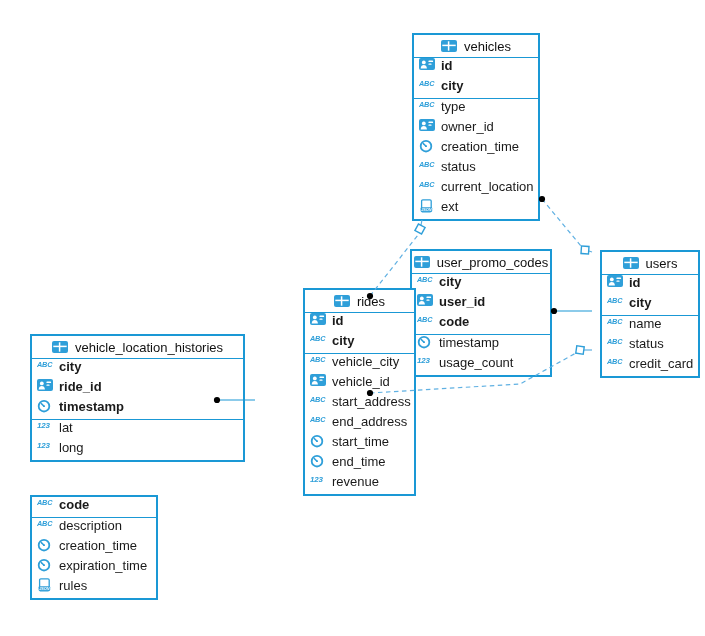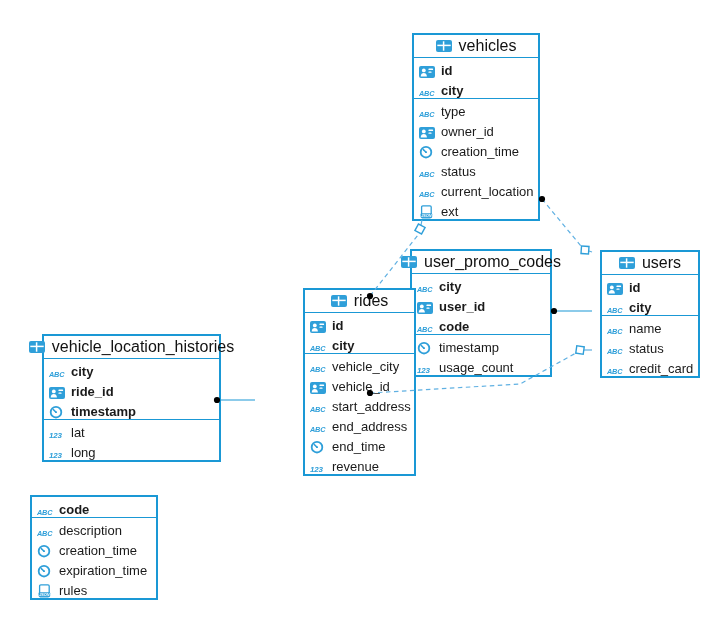--- a/index.html
+++ b/index.html
@@ -7,25 +7,25 @@
     position:relative; width:705px; height:636px; background:#ffffff;
     font-family:"Liberation Sans", sans-serif; overflow:hidden;
   }
   .edges { position:absolute; left:0; top:0; z-index:2; pointer-events:none; }
   .db-table {
     position:absolute; z-index:1; background:#ffffff; box-sizing:border-box;
     border:2px solid #1a98d5;
   }
   .thead {
     height:22px; display:flex; align-items:center; justify-content:center; gap:5px;
-    border-bottom:1.5px solid #1a98d5; font-size:16px; color:#111;
+    border-bottom:1.5px solid #1a98d5; font-size:13px; color:#111;
     white-space:nowrap; overflow:visible;
   }
   .col-row {
-    height:20px; display:flex; align-items:flex-end; gap:4px; padding-left:5px;
+    height:20px; display:flex; align-items:flex-start; gap:4px; padding-left:5px;
     font-size:13px; color:#1a1a1a; white-space:nowrap;
   }
   .col-row.bold { font-weight:bold; }
   .section-sep { border-top:1.5px solid #1a98d5; }
   .icon-box { width:18px; display:flex; align-items:center; justify-content:flex-start; flex:0 0 18px;font-style:italic; }
   .edge-solid { fill:none; stroke:#1a98d5; stroke-width:1.2; }
   .edge-dashed { fill:none; stroke:#5fb0e2; stroke-width:1.2; stroke-dasharray:4.5 3.5; }
   .edge-tail { fill:none; stroke:#5fb0e2; stroke-width:1.2; }
 </style>
 </head>
@@ -334,32 +334,42 @@
         <span>end_address</span>
       </div>
       <div class="col-row">
         <span class="icon-box">
           <svg width="14" height="14" viewBox="0 0 14 14">
             <circle cx="7" cy="7.2" r="5.3" fill="none" stroke="#2f9fd9" stroke-width="1.8"></circle>
             <line x1="7" y1="7.2" x2="4.5" y2="4.7" stroke="#2f9fd9" stroke-width="1.6" stroke-linecap="round"></line>
             <circle cx="7" cy="7.2" r="0.9" fill="#2f9fd9"></circle>
           </svg>
         </span>
+        <span>start_time</span>
+      </div>
+      <div class="col-row">
+        <span class="icon-box">
+          <svg width="14" height="14" viewBox="0 0 14 14">
+            <circle cx="7" cy="7.2" r="5.3" fill="none" stroke="#2f9fd9" stroke-width="1.8"></circle>
+            <line x1="7" y1="7.2" x2="4.5" y2="4.7" stroke="#2f9fd9" stroke-width="1.6" stroke-linecap="round"></line>
+            <circle cx="7" cy="7.2" r="0.9" fill="#2f9fd9"></circle>
+          </svg>
+        </span>
         <span>end_time</span>
       </div>
       <div class="col-row">
         <span class="icon-box">
           <svg width="17" height="10" viewBox="0 0 17 10">
             <text x="0" y="8.4" font-size="8" font-weight="bold" fill="#2f9fd9" font-family="&quot;Liberation Sans&quot;, sans-serif" letter-spacing="-0.2">123</text>
           </svg>
         </span>
         <span>revenue</span>
       </div>
     </div>
-    <div class="db-table" style="left: 30px; top: 334px; width: 179px; margin-left: 12px;">
+    <div class="db-table" style="left: 30px; top: 334px; width: 215px;">
       <div class="thead">
         <span class="icon-box">
           <svg width="16" height="12" viewBox="0 0 16 12">
             <rect x="0" y="0" width="16" height="12" rx="2" fill="#2f9fd9"></rect>
             <line x1="1.3" y1="5.4" x2="14.7" y2="5.4" stroke="#fff" stroke-width="1.5"></line>
             <line x1="7.6" y1="1.3" x2="7.6" y2="10.7" stroke="#fff" stroke-width="1.5"></line>
           </svg>
         </span>
         <span>vehicle_location_histories</span>
       </div>

